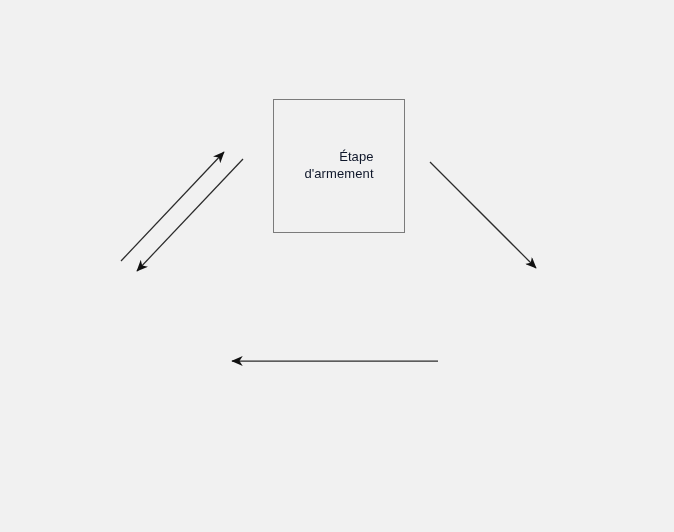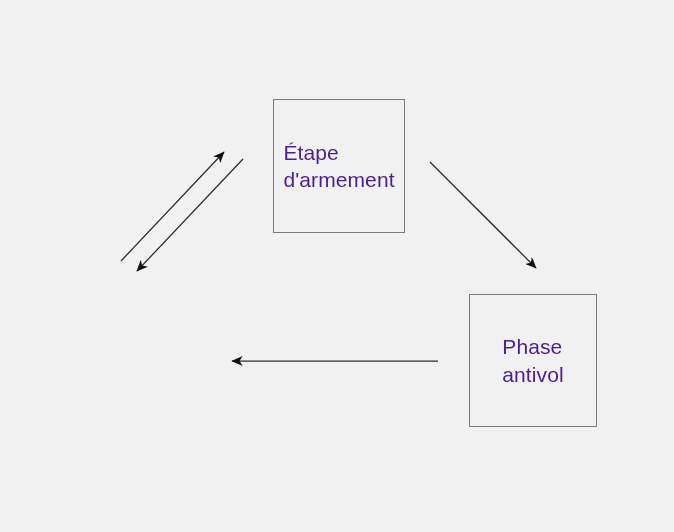--- a/index.html
+++ b/index.html
@@ -31,24 +31,24 @@
     position: absolute;
     box-sizing: border-box;
     border: 1.4px solid #7b7b7b;
     background: #f1f1f1;
     display: flex;
     align-items: center;
     justify-content: center;
     z-index: 2;
   }
   .node-label {
-    color: #4c1d95;
-    font-size: 21px;
+    color: #0f172a;
+    font-size: 13px;
     line-height: 1.29;
-    text-align: left;
+    text-align: right;
     white-space: pre;
     letter-spacing: 0.1px;
   }
   
   #node-arming {
     left: 273px;
     top: 99px;
     width: 132px;
     height: 134px;
   }
@@ -98,18 +98,14 @@
       <line x1="438" y1="361" x2="232" y2="361" stroke="#2b2b2b" stroke-width="1.25" marker-end="url(#swallowtail)"></line>
     </g>
   </svg>
 
   <div class="node" id="node-arming">
     <span class="node-label">Étape
 d'armement</span>
   </div>
 
 
-  <div class="node" id="node-antitheft">
-    <span class="node-label">Phase
-antivol</span>
-  </div>
 
 </div>
 
 </body></html>

